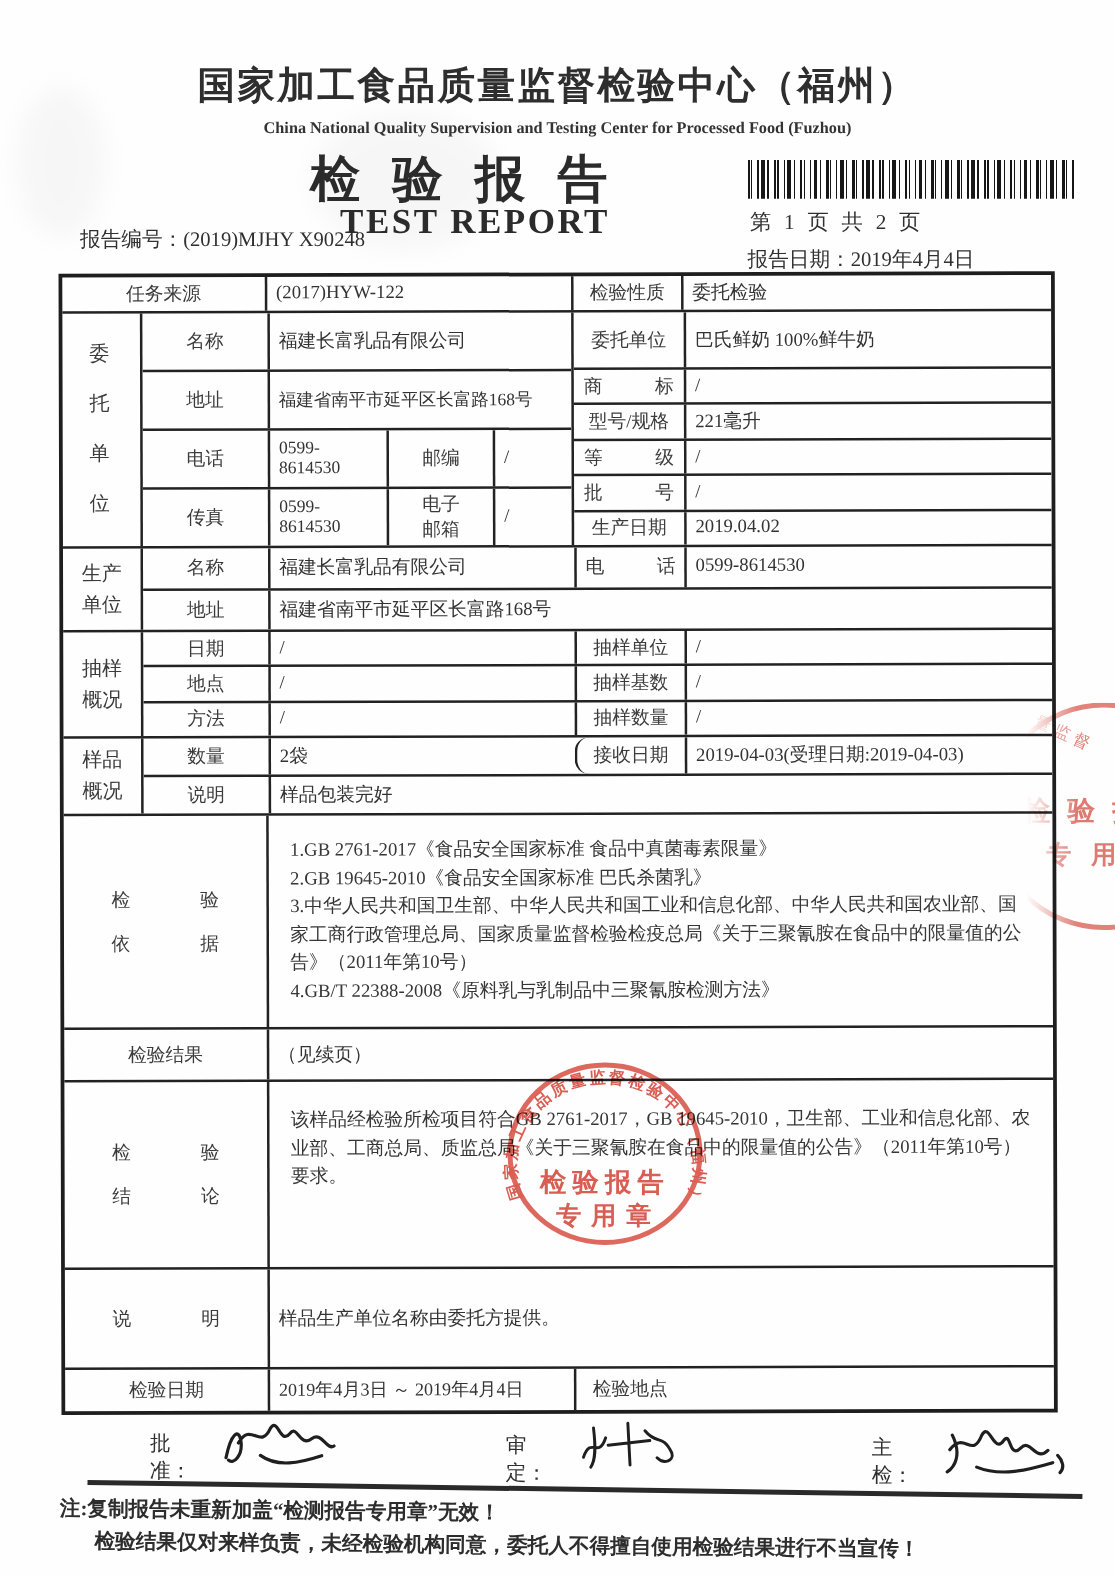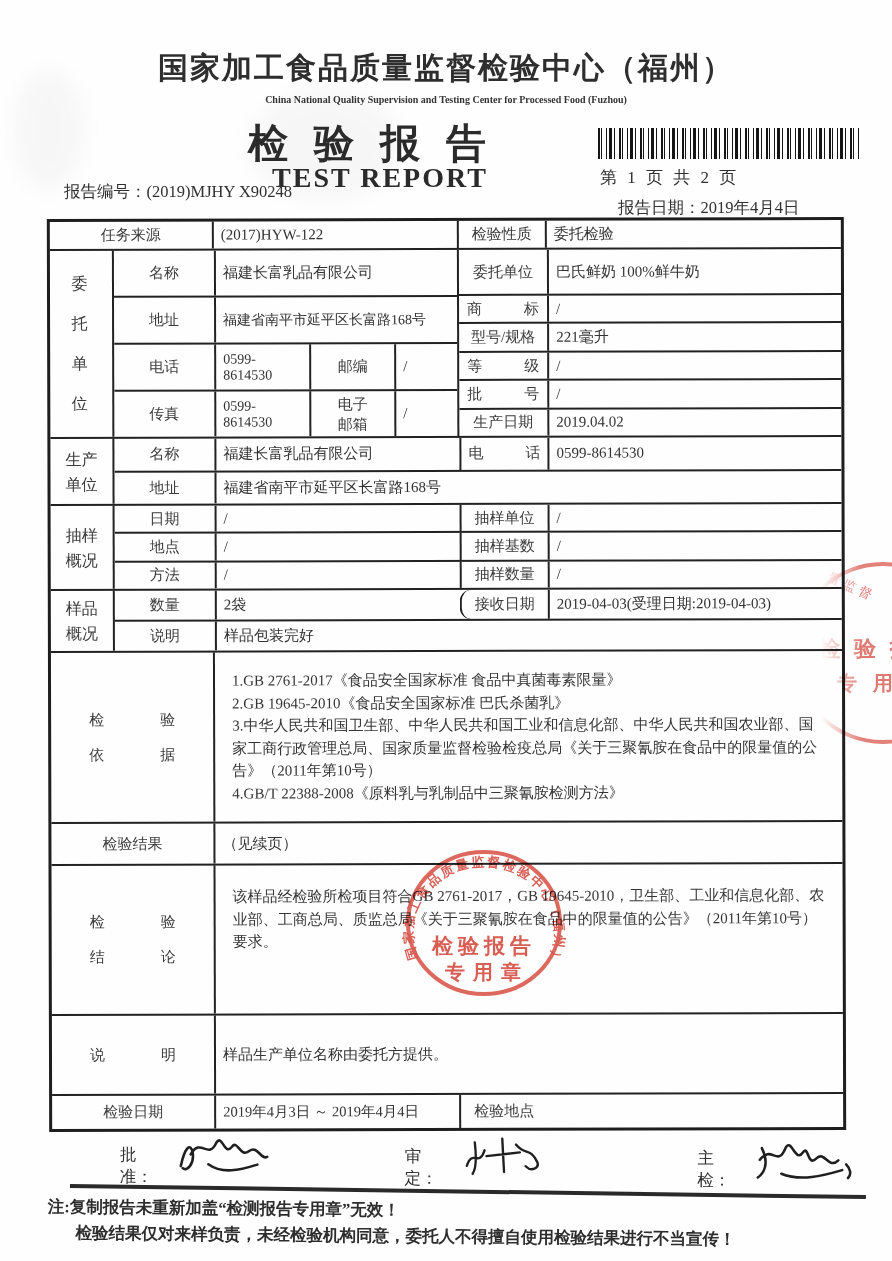--- a/index.html
+++ b/index.html
@@ -5,34 +5,34 @@
   * { box-sizing: border-box; margin: 0; padding: 0; }
   body { background: #e8e8e8; font-family: "Liberation Serif", "DejaVu Serif", serif; }
   .sheet { position: relative; width: 892px; height: 1261px; margin: 0 auto; background: #fefefe;
            overflow: hidden; color: #363636; }
   .smudge { position:absolute; border-radius:50%; background:#9aa49a; filter:blur(9px); opacity:.08; }
 
   
   .title-cn { position:absolute; top:48px; left:0; right:0; text-align:center;
               font-size:30px; font-weight:bold; letter-spacing:2px; color:#2e2e2e; }
   .title-en { position:absolute; top:94px; left:0; right:0; text-align:center;
-              font-size:10px; font-weight:bold; color:#333; }
+              font-size:13px; font-weight:bold; color:#333; }
   .rpt-cn   { position:absolute; top:116px; left:0; width:760px; text-align:center;
               font-size:40px; font-weight:bold; letter-spacing:26px; color:#2b2b2b;
               font-family:"Liberation Sans","DejaVu Sans",sans-serif; }
   .rpt-en   { position:absolute; top:162px; left:0; width:760px; text-align:center;
               font-size:28px; font-weight:bold; letter-spacing:2px; color:#2b2b2b; }
   .barcode  { position:absolute; top:128px; left:598px; width:262px; height:31px;
               background: repeating-linear-gradient(90deg,
                  #161616 0 2px, #fefefe 2px 3px, #161616 3px 4px, #fefefe 4px 8px,
                  #161616 8px 9px, #fefefe 9px 11px, #161616 11px 14px, #fefefe 14px 16px,
                  #161616 16px 17px, #fefefe 17px 21px); }
   .page-info { position:absolute; top:166px; left:600px; font-size:17px; letter-spacing:3px; color:#303030; }
   .rpt-no    { position:absolute; top:181px; left:64px;  font-size:16.5px; color:#303030; }
-  .rpt-date  { position:absolute; top:197px; left:598px; font-size:16.5px; color:#303030;margin-left:20px; }
+  .rpt-date  { position:absolute; top:197px; left:598px; font-size:16.5px; color:#303030; }
 
   
   .tbl { position:absolute; left:48px; top:218px; width:797px; border:3px solid #1e1e1e;
          transform:rotate(-0.15deg); font-size:15px; }
   .band { display:flex; border-top:2px solid #222; }
   .band:first-child { border-top:none; }
   .c { border-left:2px solid #222; display:flex; align-items:center; padding:2px 7px; overflow:hidden; }
   .c:first-child { border-left:none; }
   .lab { justify-content:center; text-align:center; color:#3b3b3b; }
   .val { justify-content:flex-start; color:#333; }

